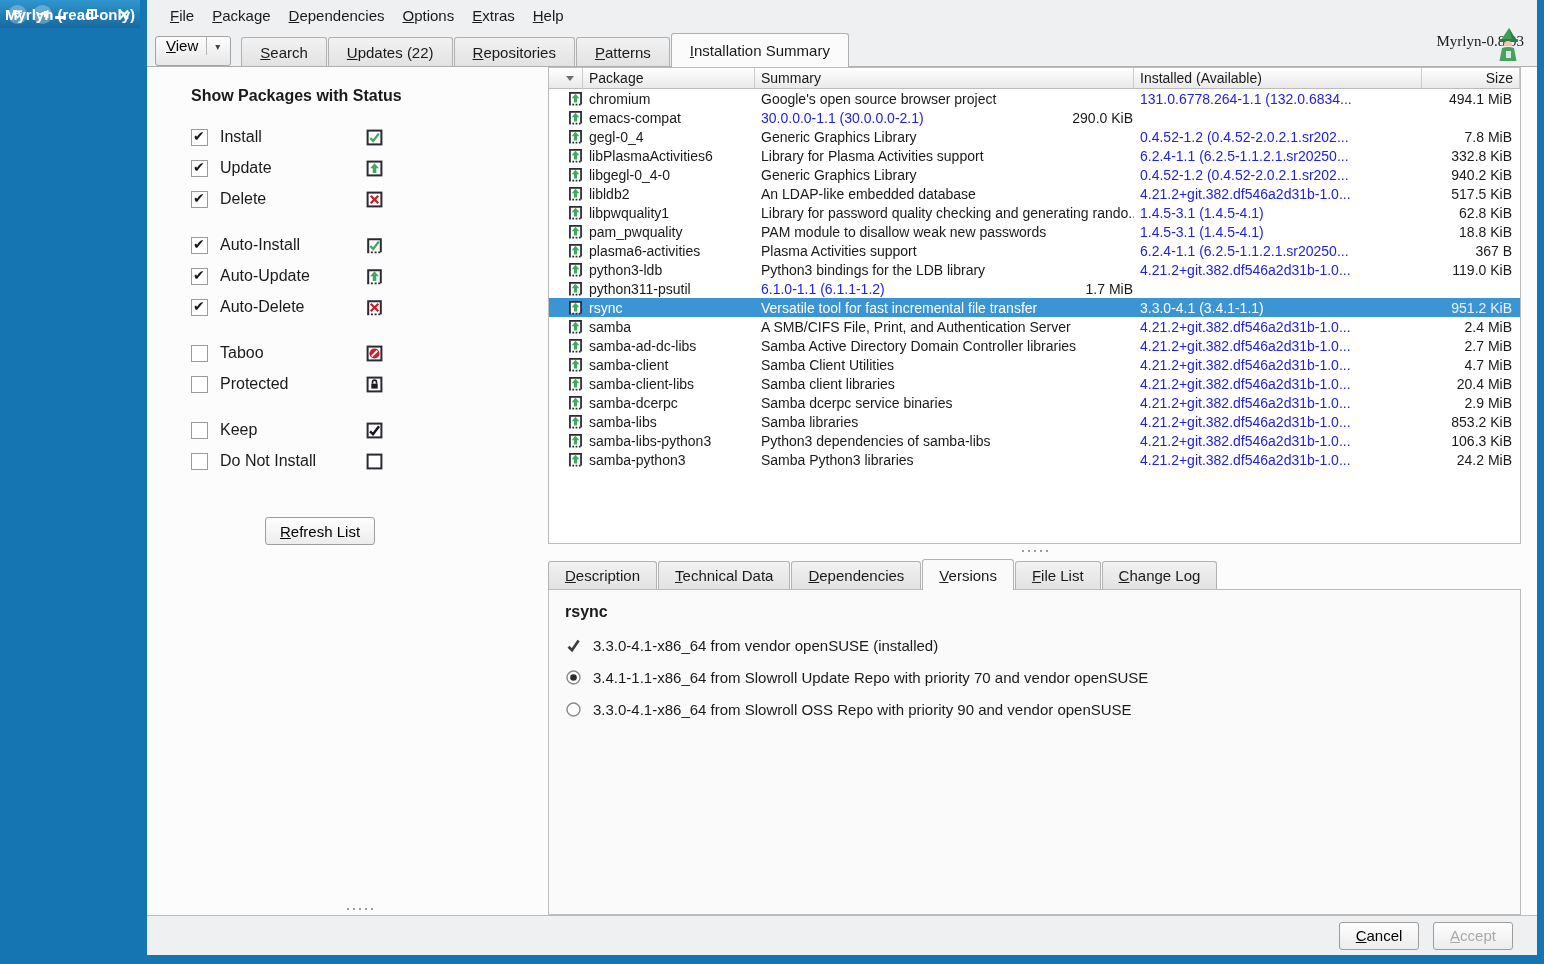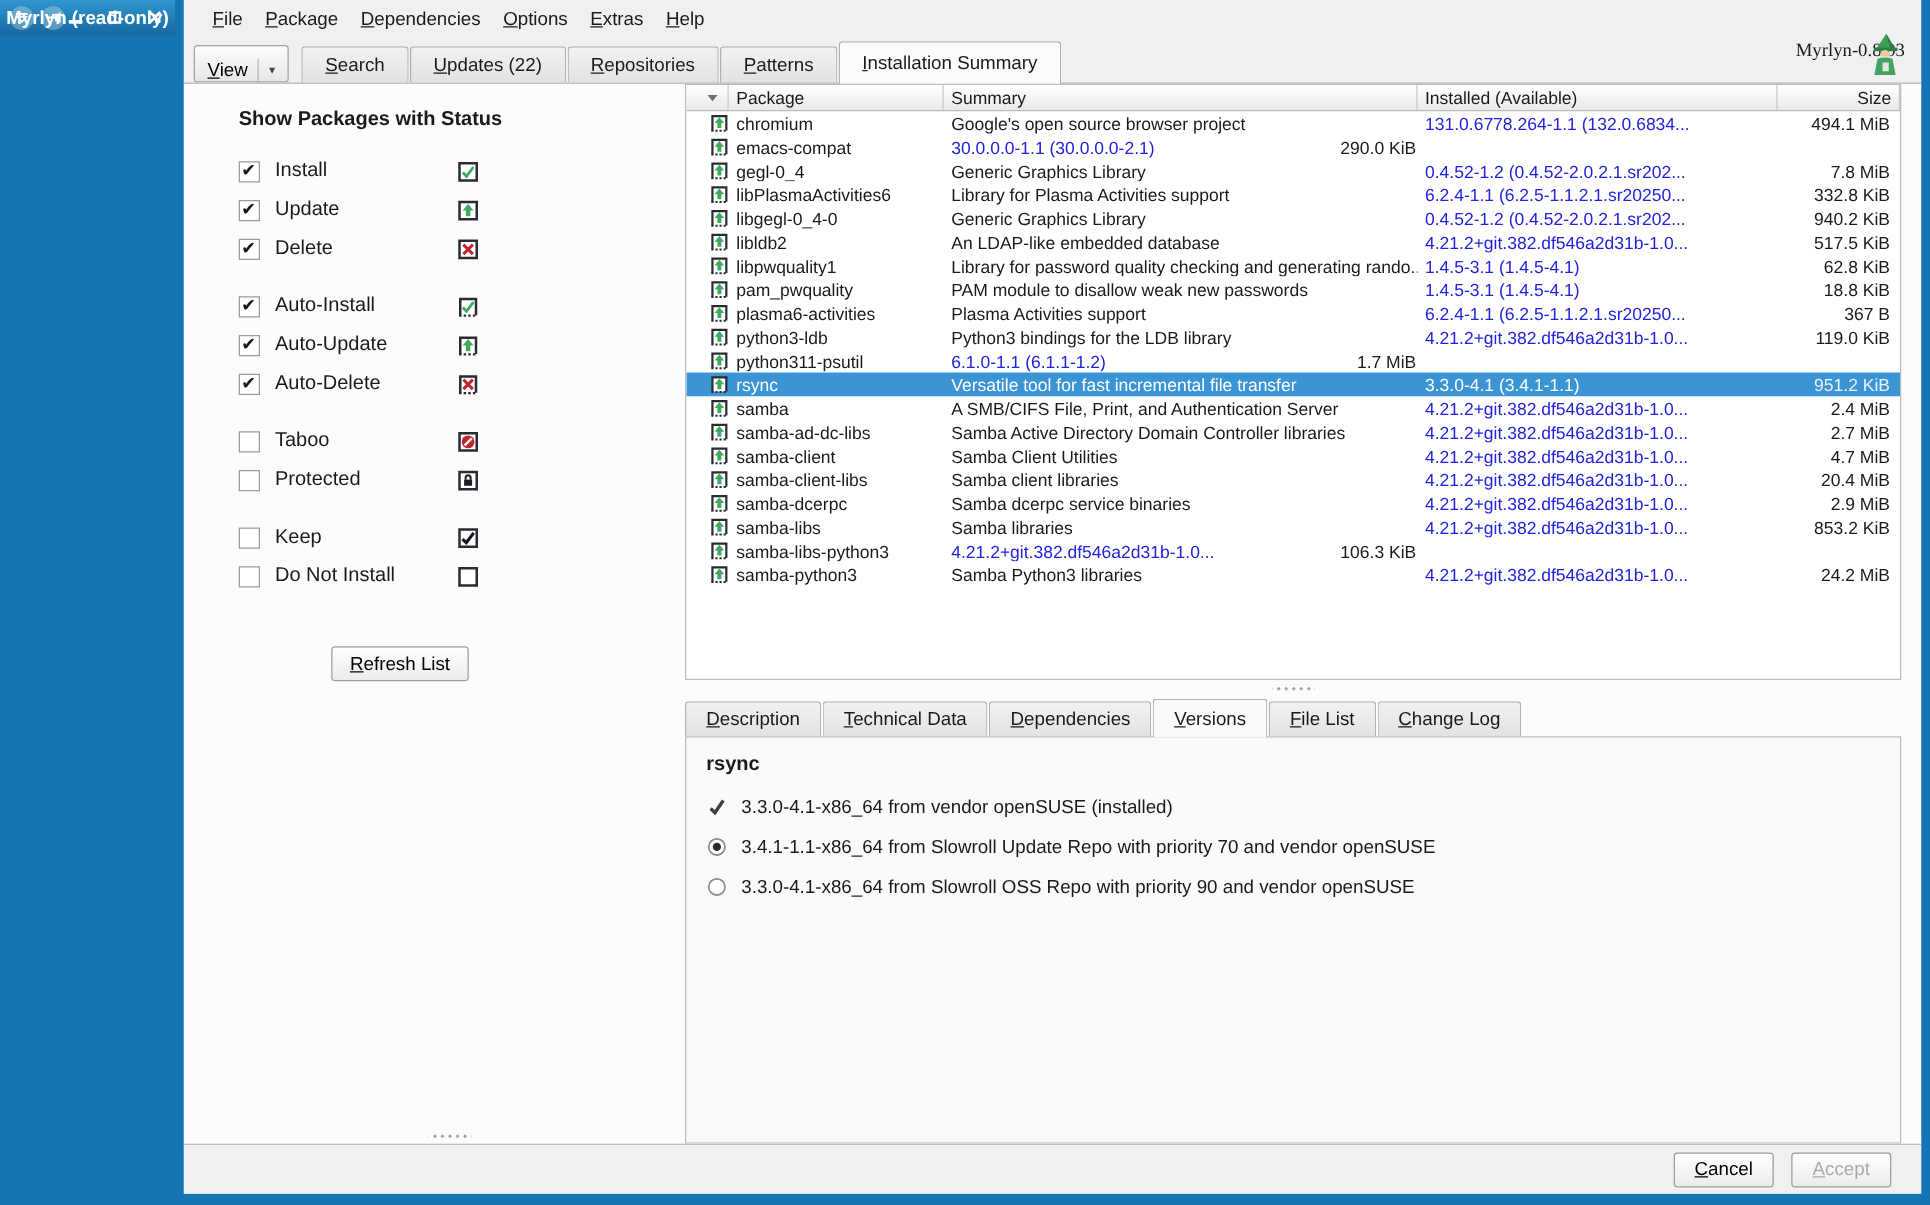--- a/index.html
+++ b/index.html
@@ -32,21 +32,21 @@
     display:flex; flex-direction:column; overflow:hidden; }
 
   
   .menubar { height:30px; flex:0 0 30px; display:flex; align-items:center; padding:0 14px; }
   .menu-item { display:inline-block; padding:4px 9px; font-size:15px; }
   .menu-item::first-letter { text-decoration:underline; }
   .version-label { margin-left:auto; font-size:15px; }
 
   
   .tabbar { height:36px; flex:0 0 36px; display:flex; align-items:flex-end; padding:0 0 0 8px; position:relative; }
-  .view-btn { height:30px; margin-right:10px; display:flex; align-items:flex-end; gap:8px;
+  .view-btn { height:30px; margin-right:10px; display:flex; align-items:flex-start; gap:8px;
     border:1px solid #a3a3a3; border-radius:3px; background:linear-gradient(#fdfdfd,#e7e7e8);
     padding:0 10px; font-size:15px;margin-top:35px; }
   .view-label { display:inline-block; }
   .view-label::first-letter { text-decoration:underline; }
   .view-arrow { font-size:10px; color:#444; border-left:1px solid #b5b5b5; padding-left:8px; height:18px; display:flex; align-items:center; }
   .tabs { display:flex; align-items:flex-end; }
   .tab { display:inline-block; height:29px; padding:6px 18px 0 18px; font-size:15px;
     background:linear-gradient(#f2f2f2,#e2e2e3); border:1px solid #b0b0b0; border-bottom:none;
     border-radius:3px 3px 0 0; margin-right:1px; white-space:nowrap; }
   .tab::first-letter { text-decoration:underline; }
@@ -642,20 +642,21 @@
                 <span class="cell c-icon">
                   <span class="pkgicon">
                     <svg viewBox="0 0 17 17" width="17" height="17">
                       <path d="M2.2 15.2 V2.2 H14.8 V15.2" fill="#fff" stroke="#2a2a33" stroke-width="2"></path>
                       <line x1="1.2" y1="15.4" x2="15.8" y2="15.4" stroke="#2a2a33" stroke-width="1.8" stroke-dasharray="2 1.7"></line>
                       <path d="M8.5 3.2 L12.9 8.3 H10.3 V13 H6.7 V8.3 H4.1 Z" fill="#3fa960"></path>
                     </svg>
                   </span>
                 </span>
                 <span class="cell c-pkg">samba-libs-python3</span>
+                <span class="cell c-sum">Python3 dependencies of samba-libs</span>
                 <span class="cell c-ver">4.21.2+git.382.df546a2d31b-1.0...</span>
                 <span class="cell c-size">106.3 KiB</span>
               </div>
 
               <div class="trow">
                 <span class="cell c-icon">
                   <span class="pkgicon">
                     <svg viewBox="0 0 17 17" width="17" height="17">
                       <path d="M2.2 15.2 V2.2 H14.8 V15.2" fill="#fff" stroke="#2a2a33" stroke-width="2"></path>
                       <line x1="1.2" y1="15.4" x2="15.8" y2="15.4" stroke="#2a2a33" stroke-width="1.8" stroke-dasharray="2 1.7"></line>

